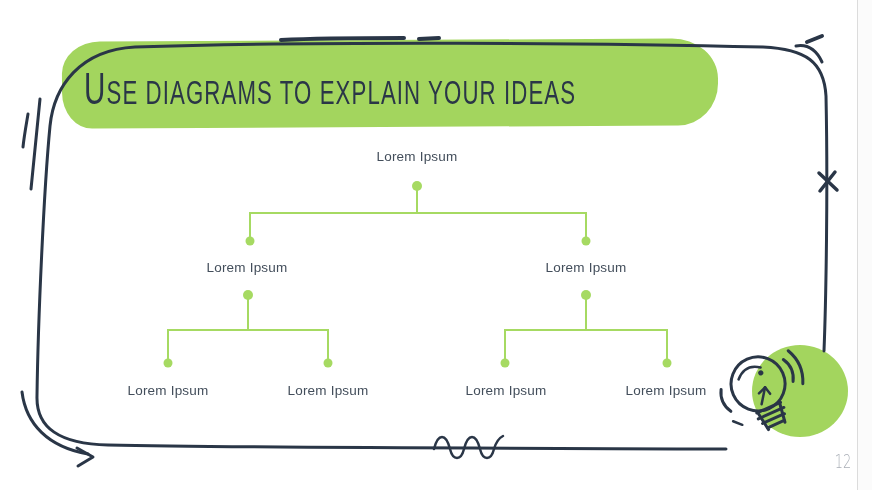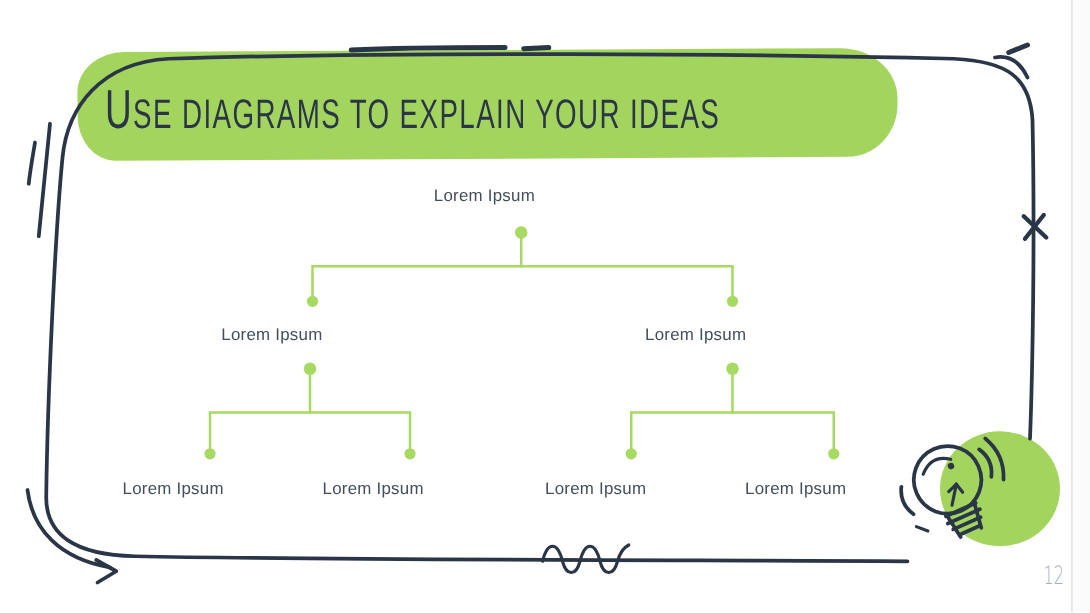--- a/index.html
+++ b/index.html
@@ -21,21 +21,21 @@
     font-family:"Liberation Sans", sans-serif;
   }
   .title::first-letter { font-size:40px; }
   .overlay { position:absolute; left:0; top:0; }
   .ink   { stroke:var(--ink-navy,#2a3647); fill:none; stroke-linecap:round; stroke-linejoin:round; }
   .ink-fill { fill:var(--ink-navy,#2a3647); stroke:none; }
   .gline { stroke:var(--line-green,#a6da62); fill:none; stroke-width:2; }
   .gdot  { fill:var(--line-green,#a6da62); stroke:none; }
   .blob  { fill:var(--banner-green,#a3d55e); stroke:none; }
   .node-label {
-    position:absolute; width:140px; 
+    position:absolute; width:140px; text-align:center;
     font-size:13.5px; color:var(--label-color,#434e5b); letter-spacing:0.2px;
   }
   .page-number {
     position:absolute; left:830px; top:449px; width:26px; text-align:center;
     font-size:18px; font-weight:300; color:var(--page-number-gray,#a9aeb6);
     font-family:"DejaVu Sans", sans-serif;
     transform:scale(0.72,1.12); transform-origin:center top;
   }
   .slide-edge {
     position:absolute; left:857px; top:0; width:15px; height:490px;

